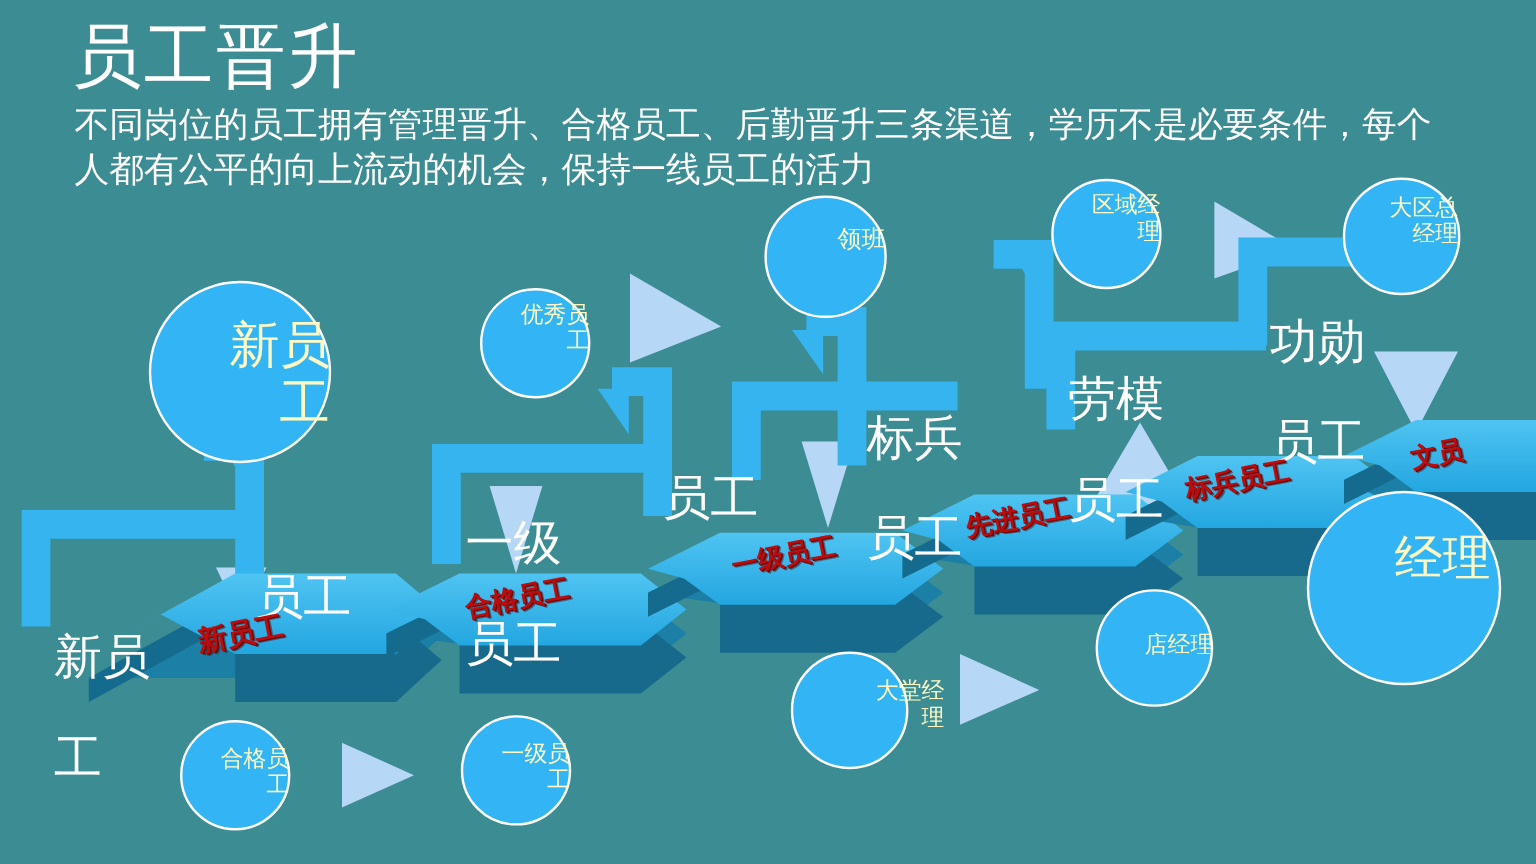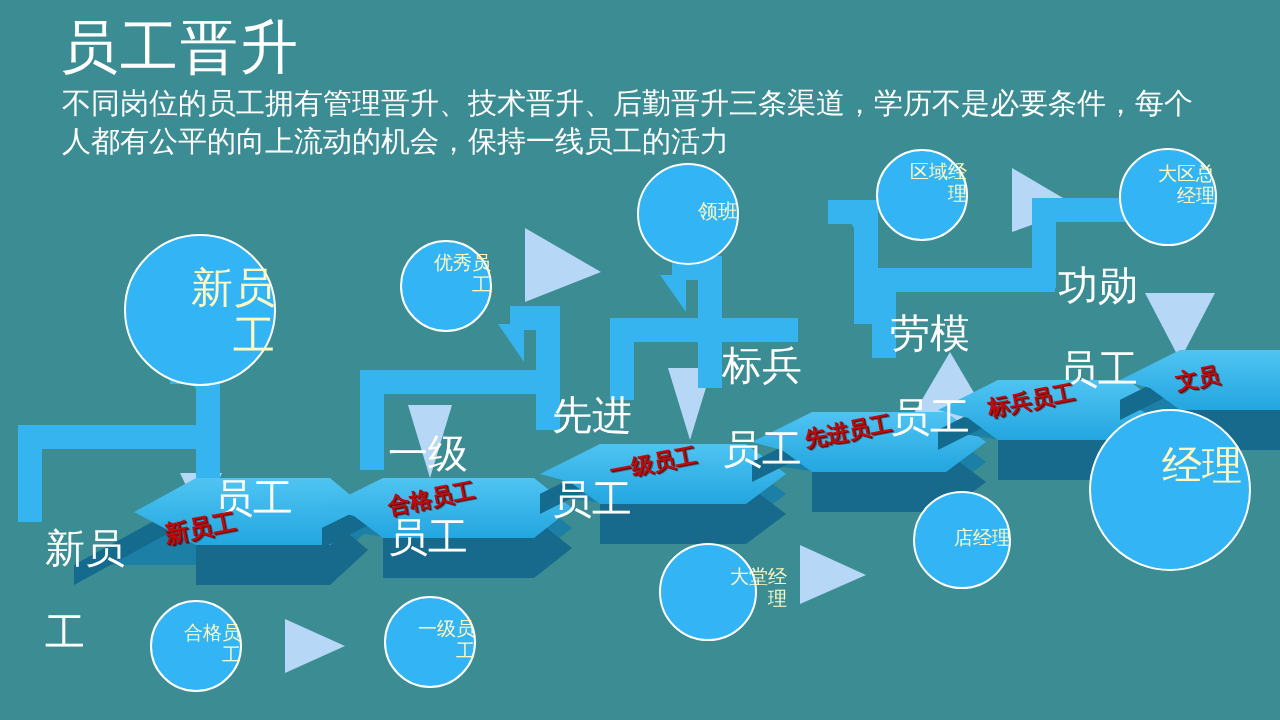--- a/index.html
+++ b/index.html
@@ -44,21 +44,21 @@
     text-shadow:1px 1px 0 #6d0505, 2px 2px 0 rgba(60,0,0,.45);
   }
 </style>
 </head>
 <body>
 
 <div id="stage">
 
   <div class="abs" id="title">员工晋升</div>
 
-  <div class="abs" id="subtitle">不同岗位的员工拥有管理晋升、技术晋升、后勤晋升三条渠道，学历不是必要条件，每个人都有公平的向上流动的机会，保持一线员工的活力</div>
+  <div class="abs" id="subtitle">不同岗位的员工拥有管理晋升、合格员工、后勤晋升三条渠道，学历不是必要条件，每个人都有公平的向上流动的机会，保持一线员工的活力</div>
 
   <svg id="diagram" viewBox="0 0 1280 720">
     <defs>
       <linearGradient id="chevTop" x1="0" y1="0" x2="0" y2="1">
         <stop offset="0%" stop-color="#4fc4f2"></stop>
         <stop offset="100%" stop-color="#23a6e0"></stop>
       </linearGradient>
     </defs>
 
     <g>
@@ -166,21 +166,21 @@
   <div class="circ-label" style="left:125px;top:264px;width:150px;font-size:42px;">
     <div>新员</div>
     <div>工</div>
   </div>
 
   <div class="circ-label" style="left:401px;top:252px;width:90px;font-size:19px;">
     <div>优秀员</div>
     <div>工</div>
   </div>
 
-  <div class="circ-label" style="left:638px;top:200px;width:100px;font-size:20px;">
+  <div class="circ-label" style="left:638px;top:188px;width:100px;font-size:20px;">
     <div>领班</div>
   </div>
 
   <div class="circ-label" style="left:877px;top:161px;width:90px;font-size:19px;">
     <div>区域经</div>
     <div>理</div>
   </div>
 
   <div class="circ-label" style="left:1123px;top:163px;width:92px;font-size:19px;">
     <div>大区总</div>
@@ -218,21 +218,20 @@
   <div class="big-white" style="left:213px;top:435px;width:120px;font-size:40px;text-align:left;">
     <div>员工</div>
   </div>
 
   <div class="big-white" style="left:388px;top:390px;width:120px;font-size:40px;text-align:left;">
     <div>一级</div>
     <div>员工</div>
   </div>
 
   <div class="big-white" style="left:552px;top:352px;width:120px;font-size:40px;text-align:left;">
-    <div>先进</div>
     <div>员工</div>
   </div>
 
   <div class="big-white" style="left:722px;top:302px;width:120px;font-size:40px;text-align:left;">
     <div>标兵</div>
     <div>员工</div>
   </div>
 
   <div class="big-white" style="left:890px;top:270px;width:120px;font-size:40px;text-align:left;">
     <div>劳模</div>

